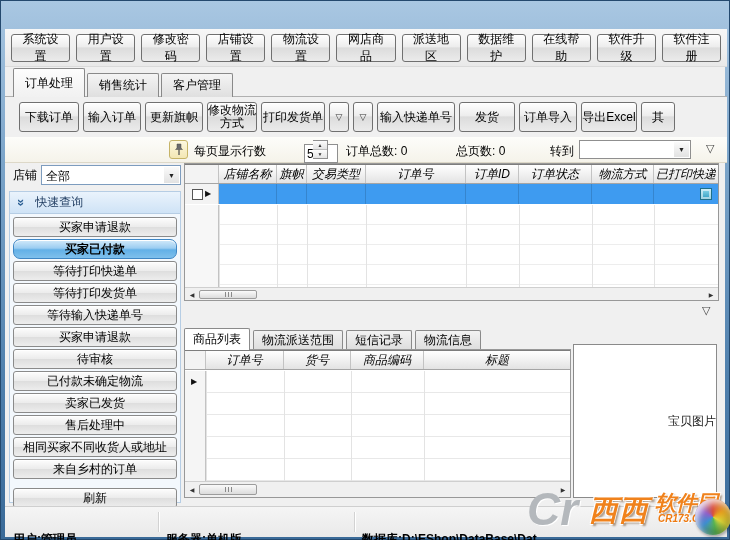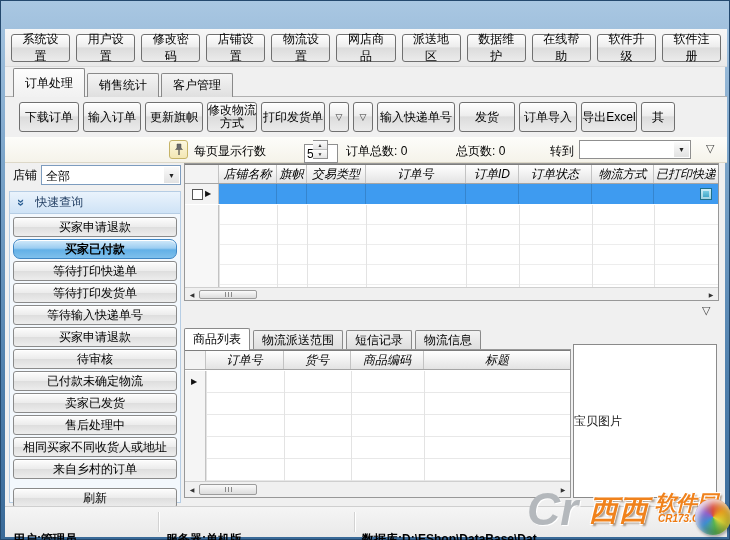--- a/index.html
+++ b/index.html
@@ -126,21 +126,21 @@
       linear-gradient(#e3e3e3,#e3e3e3),linear-gradient(#e3e3e3,#e3e3e3),
       linear-gradient(#e3e3e3,#e3e3e3),linear-gradient(#e3e3e3,#e3e3e3),
       repeating-linear-gradient(180deg,transparent 0 21px,#e8e8e8 21px 22px);
     background-size:1px 100%,1px 100%,1px 100%,1px 100%,100% 100%;
     background-position:21px 0,99px 0,166px 0,239px 0,0 0;
     background-repeat:no-repeat; }
   .bottom-body .gutter-col { position:absolute; left:0; top:0; bottom:0; width:21px; background:#f5f5f5; border-right:1px solid #c3c3c3; }
   .bottom-body .marker { position:absolute; left:6px; top:7px; }
 
   .img-panel { position:absolute; left:572px; top:343px; width:144px; height:154px; background:#fff; border:1px solid #8a8a8a;
-    display:flex; align-items:center; justify-content:flex-start; color:#222; }
+    display:flex; align-items:center; justify-content:flex-end; color:#222; }
 
   
   .statusbar { position:absolute; left:4px; top:505px; width:722px; height:31px;
     background:linear-gradient(#f5f5f5,#e9e9e9); border-top:1px solid #cfcfcf; font-weight:600; }
   .sb-item { position:absolute; top:8px; white-space:nowrap;margin-top:16px; }
   .sb-sep { position:absolute; top:5px; width:1px; height:20px; background:#d2d2d2; box-shadow:1px 0 0 #fff; }
 
   
   .watermark { position:absolute; left:520px; top:483px; width:212px; height:57px; z-index:60; pointer-events:none; }
   .wm-c { position:absolute; left:6px; top:-2px; font-size:46px; font-weight:bold; font-style:italic; color:#b4b8bc;

